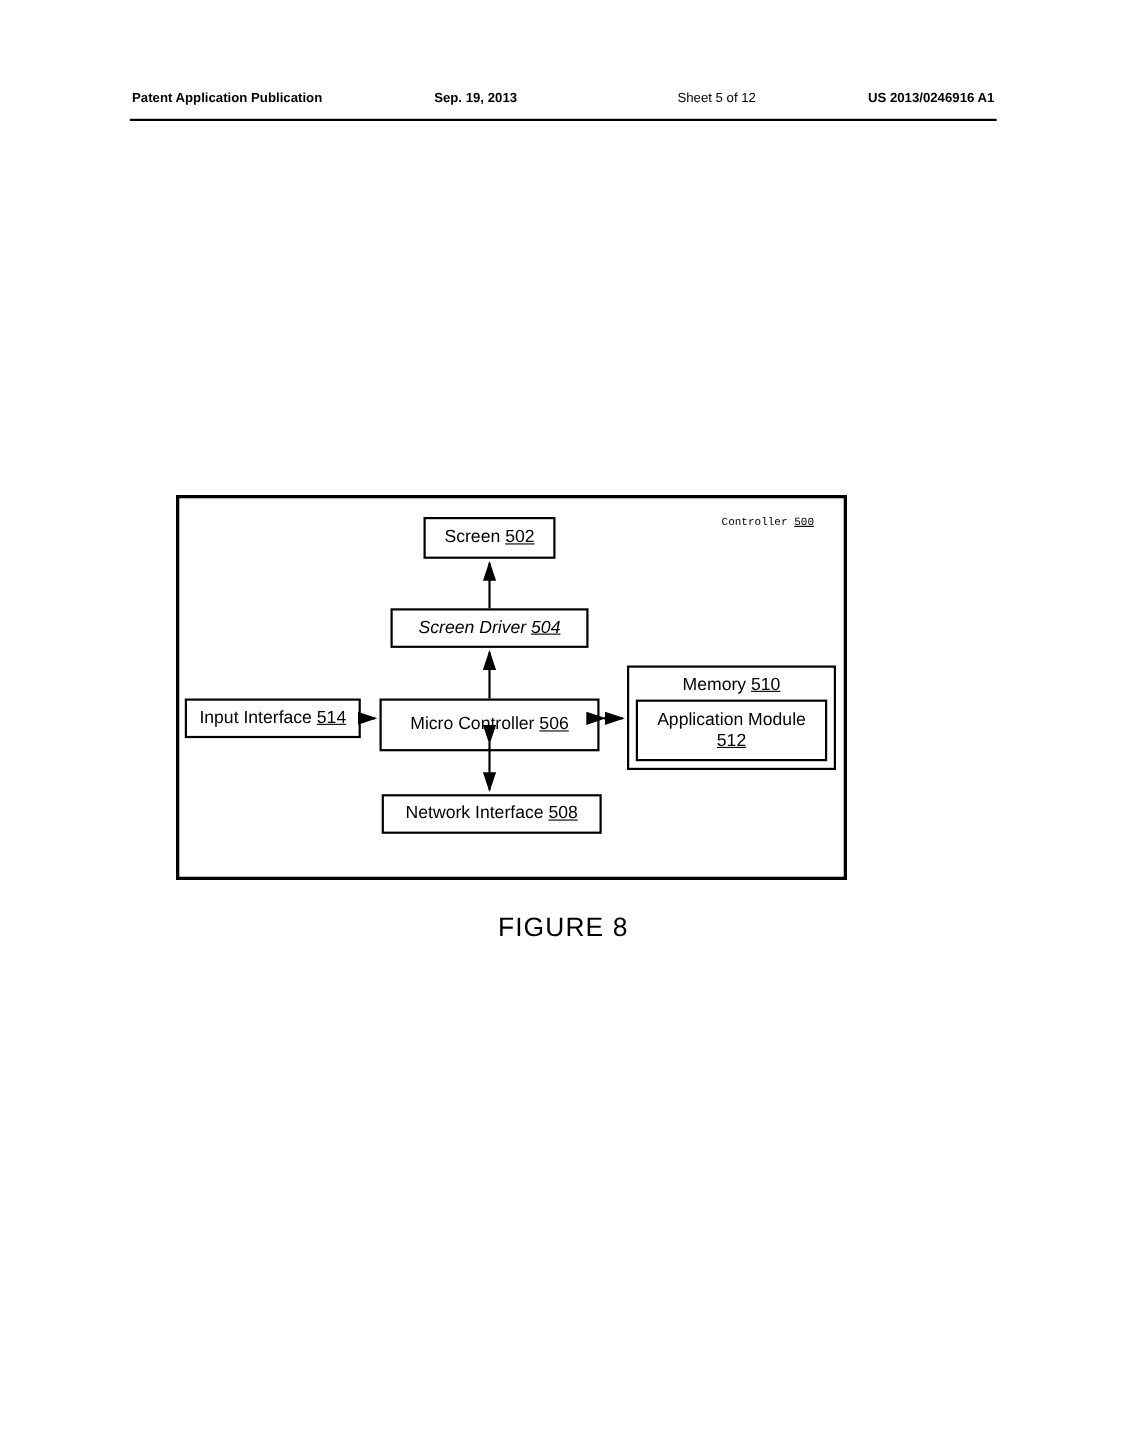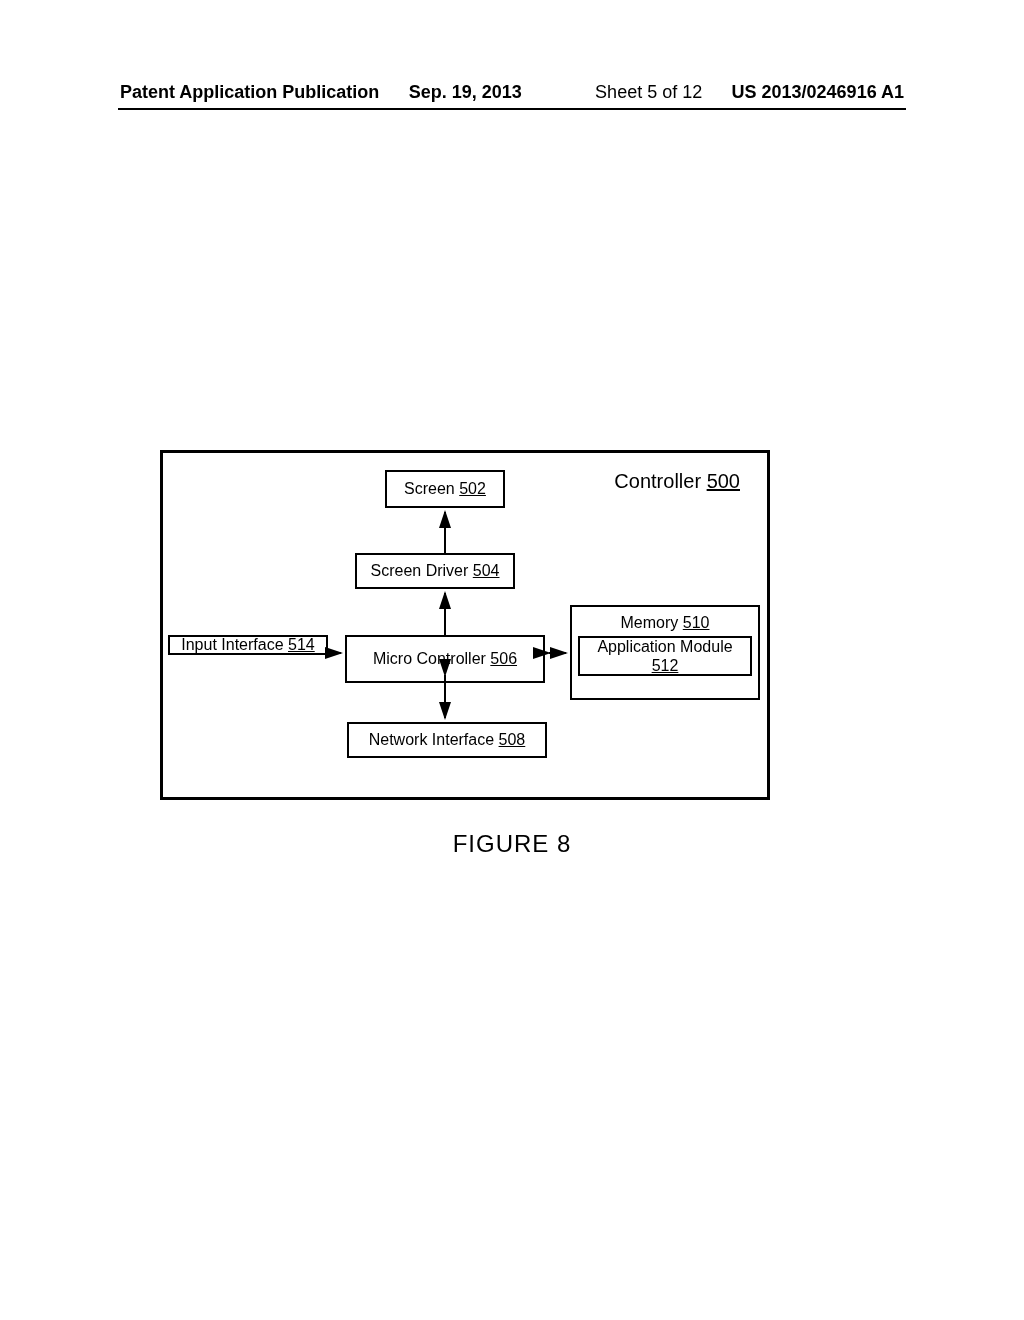--- a/index.html
+++ b/index.html
@@ -13,21 +13,21 @@
     color: #000000;
     position: relative;
   }
   .header {
     position: absolute;
     top: 82px;
     left: 120px;
     right: 120px;
     display: flex;
     justify-content: space-between;
-    font-size: 18px;
+    font-size: 12px;
     font-weight: bold;
   }
   .header .pub { }
   .header .date { }
   .header .sheet { font-weight: normal; margin-left: 44px; }
   .header .patno { }
   .hr {
     position: absolute;
     top: 108px;
     left: 118px;
@@ -57,32 +57,33 @@
     flex-direction: column;
     align-items: center;
     justify-content: center;
     line-height: 1.2;
     padding: 2px 4px;
     background: #fff;
   }
   .u { text-decoration: underline; }
   
   .screen      { left: 225px; top: 20px;  width: 120px; height: 38px; }
-  .driver      { left: 195px; top: 103px; width: 160px; height: 36px; }
+  .driver      { left: 195px; top: 103px; width: 180px; height: 36px; font-style: italic; }
   .micro       { left: 185px; top: 185px; width: 200px; height: 48px; }
   .network     { left: 187px; top: 272px; width: 200px; height: 36px; }
-  .input       { left: 8px;   top: 185px; width: 160px; height: 20px; }
+  .input       { left: 8px;   top: 185px; width: 160px; height: 36px; }
   .mem-box     { left: 410px; top: 155px; width: 190px; height: 95px; }
   .mem-label   { position: absolute; left: 0; right: 0; top: 6px; text-align: center; font-size: 16px; }
-  .appmod      { left: 418px; top: 186px; width: 174px; height: 40px; }
+  .appmod      { left: 418px; top: 186px; width: 174px; height: 56px; }
   .controller-label {
     position: absolute;
     top: 20px;
     right: 30px;
-    font-size: 20px;
+    font-size: 10px;
+    font-family: Liberation Mono, monospace;
   }
   svg.arrows {
     position: absolute;
     left: 0; top: 0;
     width: 610px; height: 350px;
     overflow: visible;
   }
   .fig-caption {
     position: absolute;
     left: 0; right: 0;

